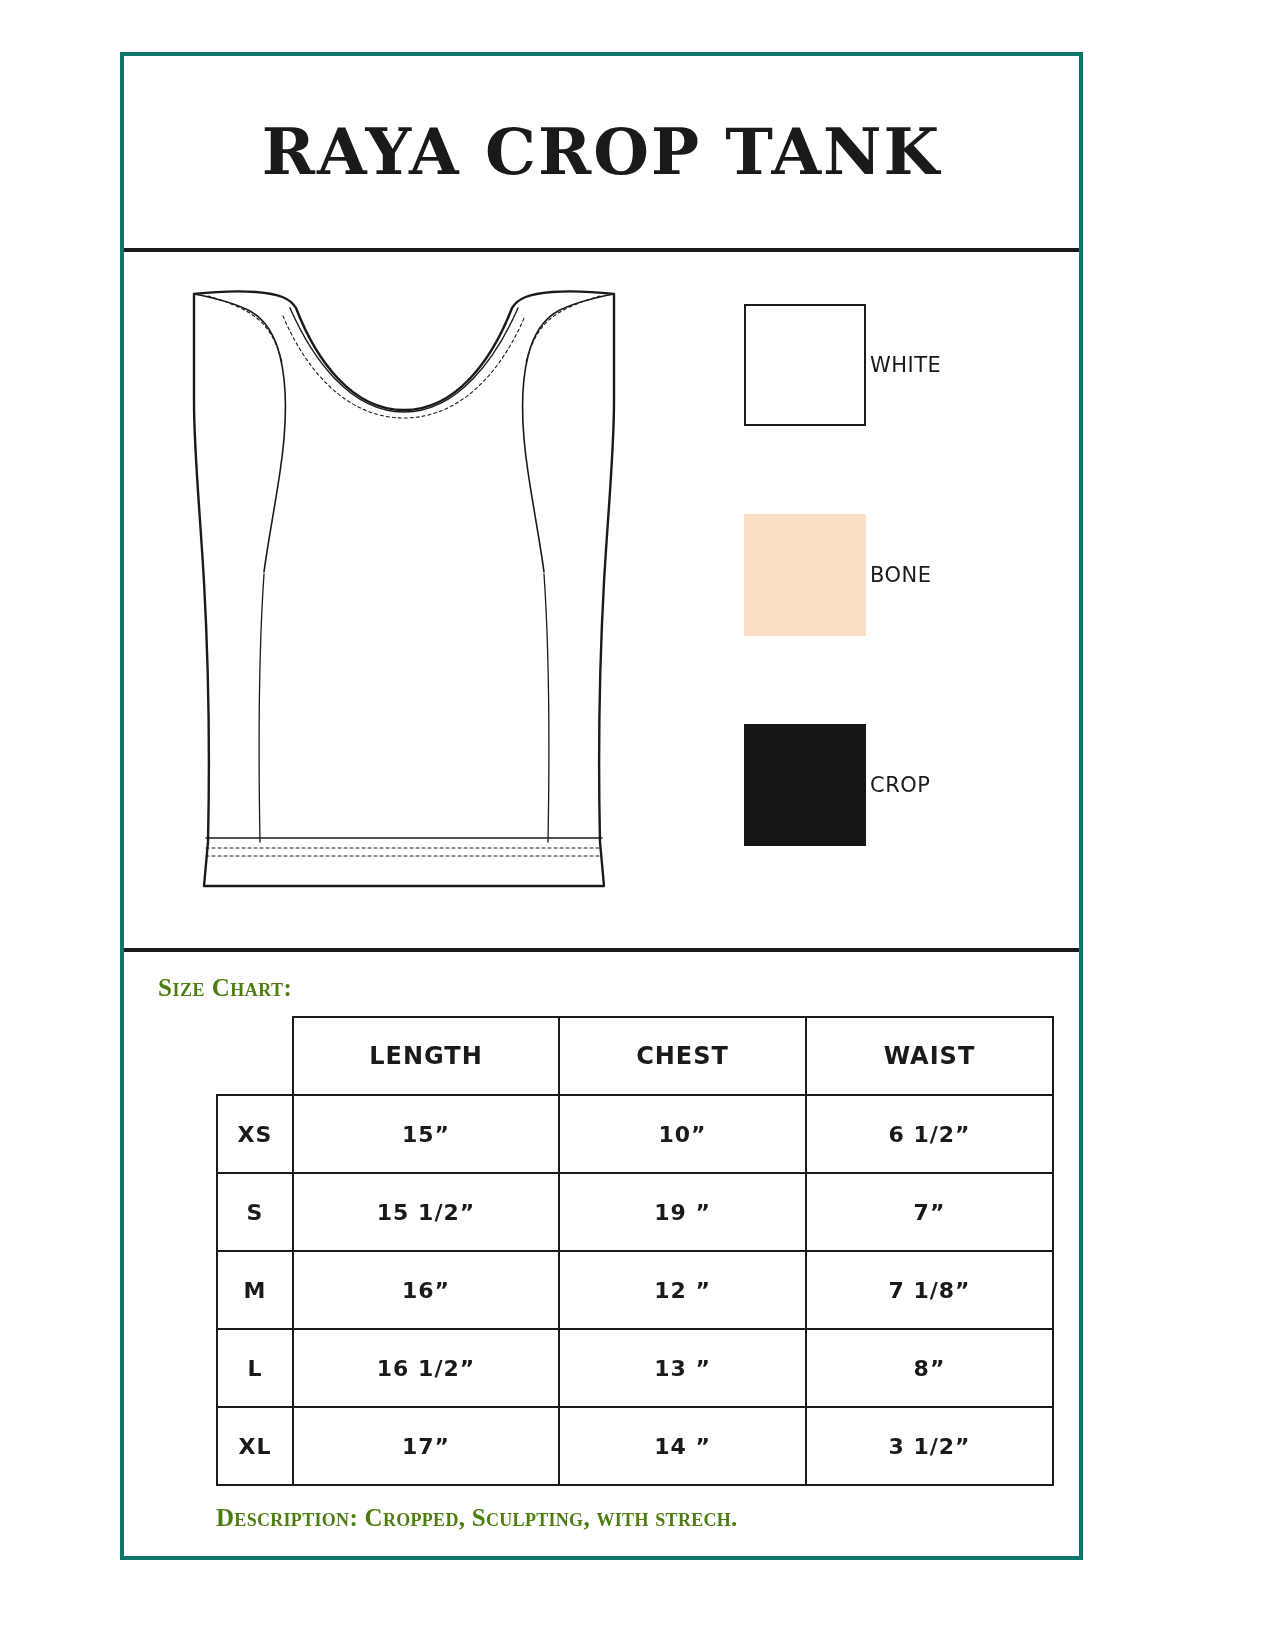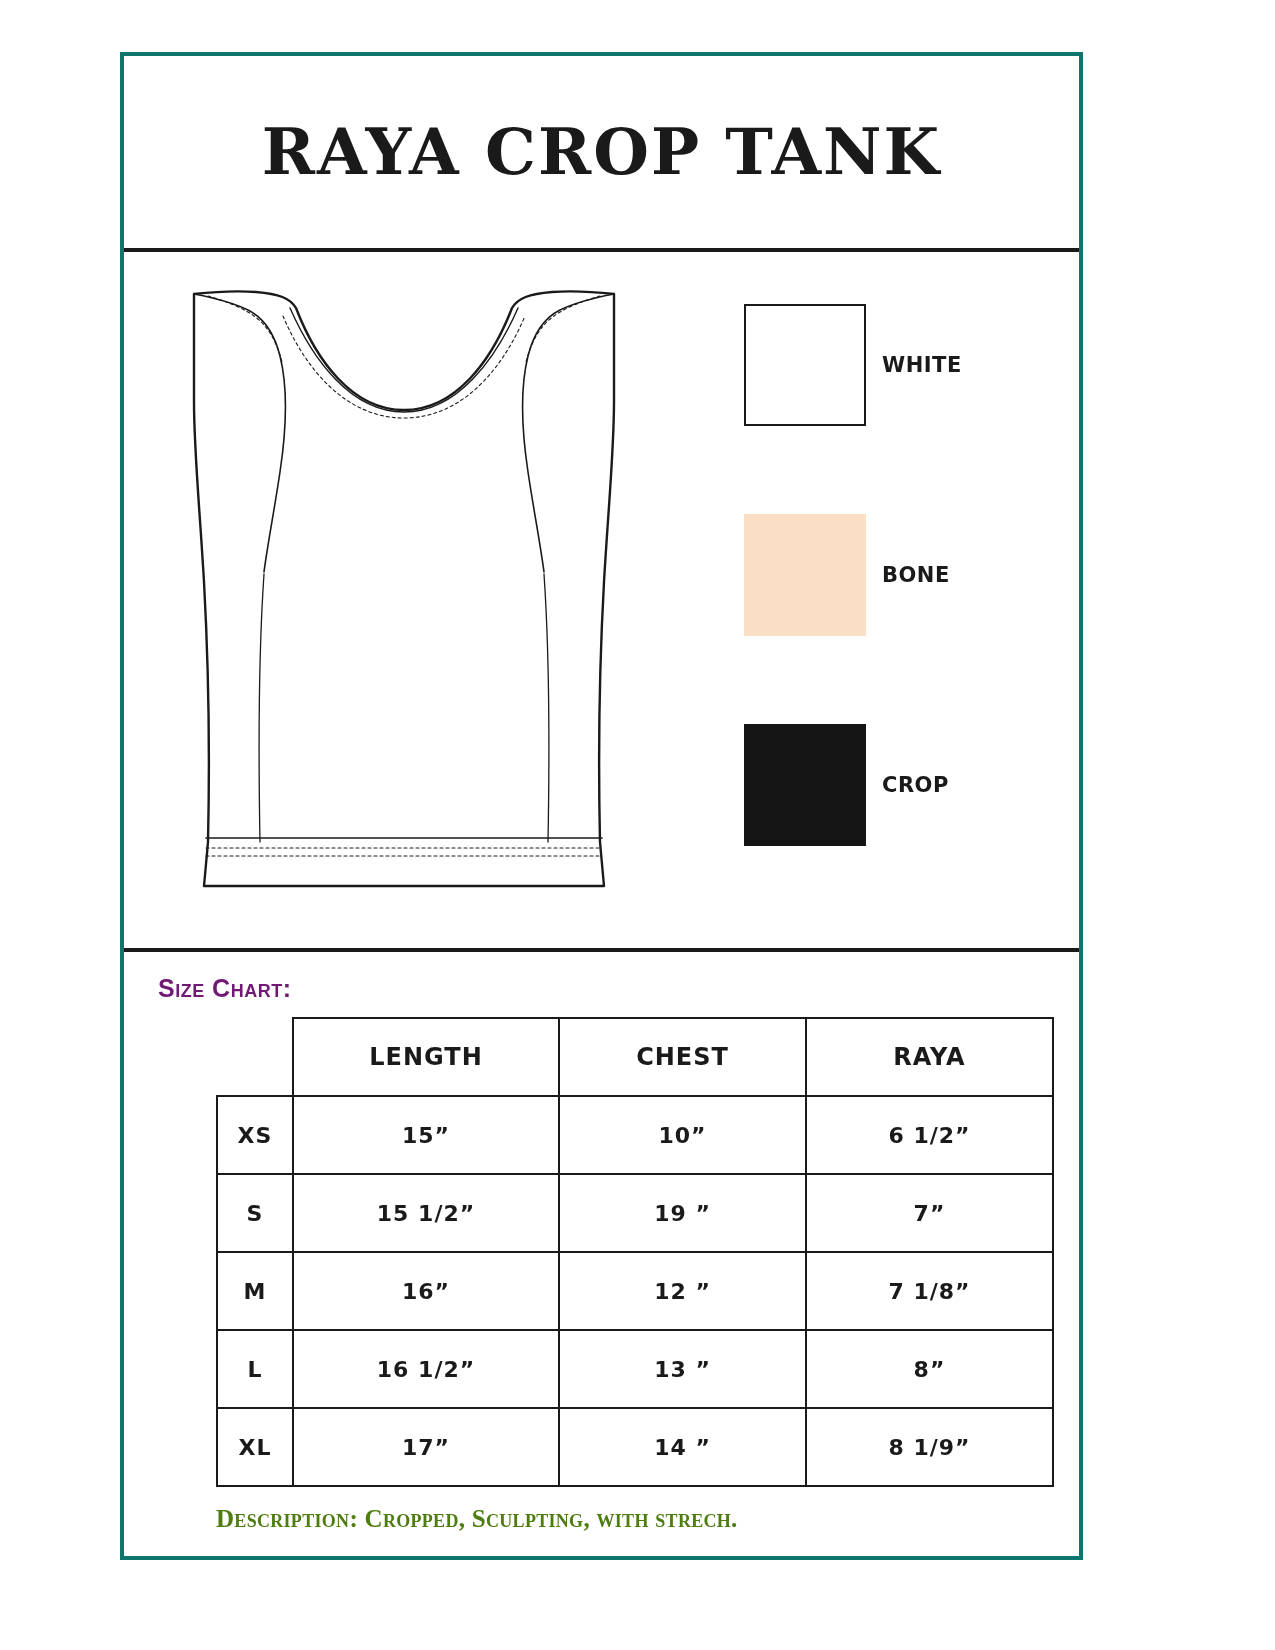--- a/index.html
+++ b/index.html
@@ -72,42 +72,42 @@
     height: 210px;
   }
   .swatch-box {
     width: 122px;
     height: 122px;
     border: 2px solid #1a1a1a;
     box-sizing: border-box;
     flex: 0 0 auto;
   }
   .swatch-label {
-    margin-left: 16px;
+    margin-left: 4px;
     font-family: "DejaVu Sans", sans-serif;
-    font-weight: bold;
+    font-weight: normal;
     font-size: 21px;
     letter-spacing: 0.5px;
     color: #1a1a1a;
   }
 
   
   .chart-band {
     flex: 1 1 auto;
     position: relative;
     padding: 22px 34px 0 34px;
     box-sizing: border-box;
   }
   .chart-heading {
-    font-family: Liberation Sans, sans-serif;
+    font-family: Liberation Serif, serif;
     font-weight: bold;
     font-size: 25px;
     letter-spacing: 0.5px;
     margin: 0 0 14px 0;
-    color: #701a75;
+    color: #4d7c0f;
   }
   .small-caps {
     font-variant: small-caps;
   }
   table.sizes {
     border-collapse: collapse;
     width: 836px;
     margin-left: 58px;
     table-layout: fixed;
   }
@@ -223,21 +223,21 @@
         <col class="c0">
           <col class="c1">
           <col class="c2">
           <col class="c3">
       </colgroup>
       <thead>
         <tr>
           <th class="corner"></th>
           <th>LENGTH</th>
           <th>CHEST</th>
-          <th>RAYA</th>
+          <th>WAIST</th>
         </tr>
       </thead>
       <tbody>
         <tr>
           <td>XS</td>
           <td>15”</td>
           <td>10”</td>
           <td>6 1/2”</td>
         </tr>
         <tr>
@@ -255,21 +255,21 @@
         <tr>
           <td>L</td>
           <td>16 1/2”</td>
           <td>13 ”</td>
           <td>8”</td>
         </tr>
         <tr>
           <td>XL</td>
           <td>17”</td>
           <td>14 ”</td>
-          <td>8 1/9”</td>
+          <td>3 1/2”</td>
         </tr>
       </tbody>
     </table>
 
     <div class="desc small-caps">Description: Cropped, Sculpting, with strech.</div>
   </div>
 
 </div>
 
 </body></html>

